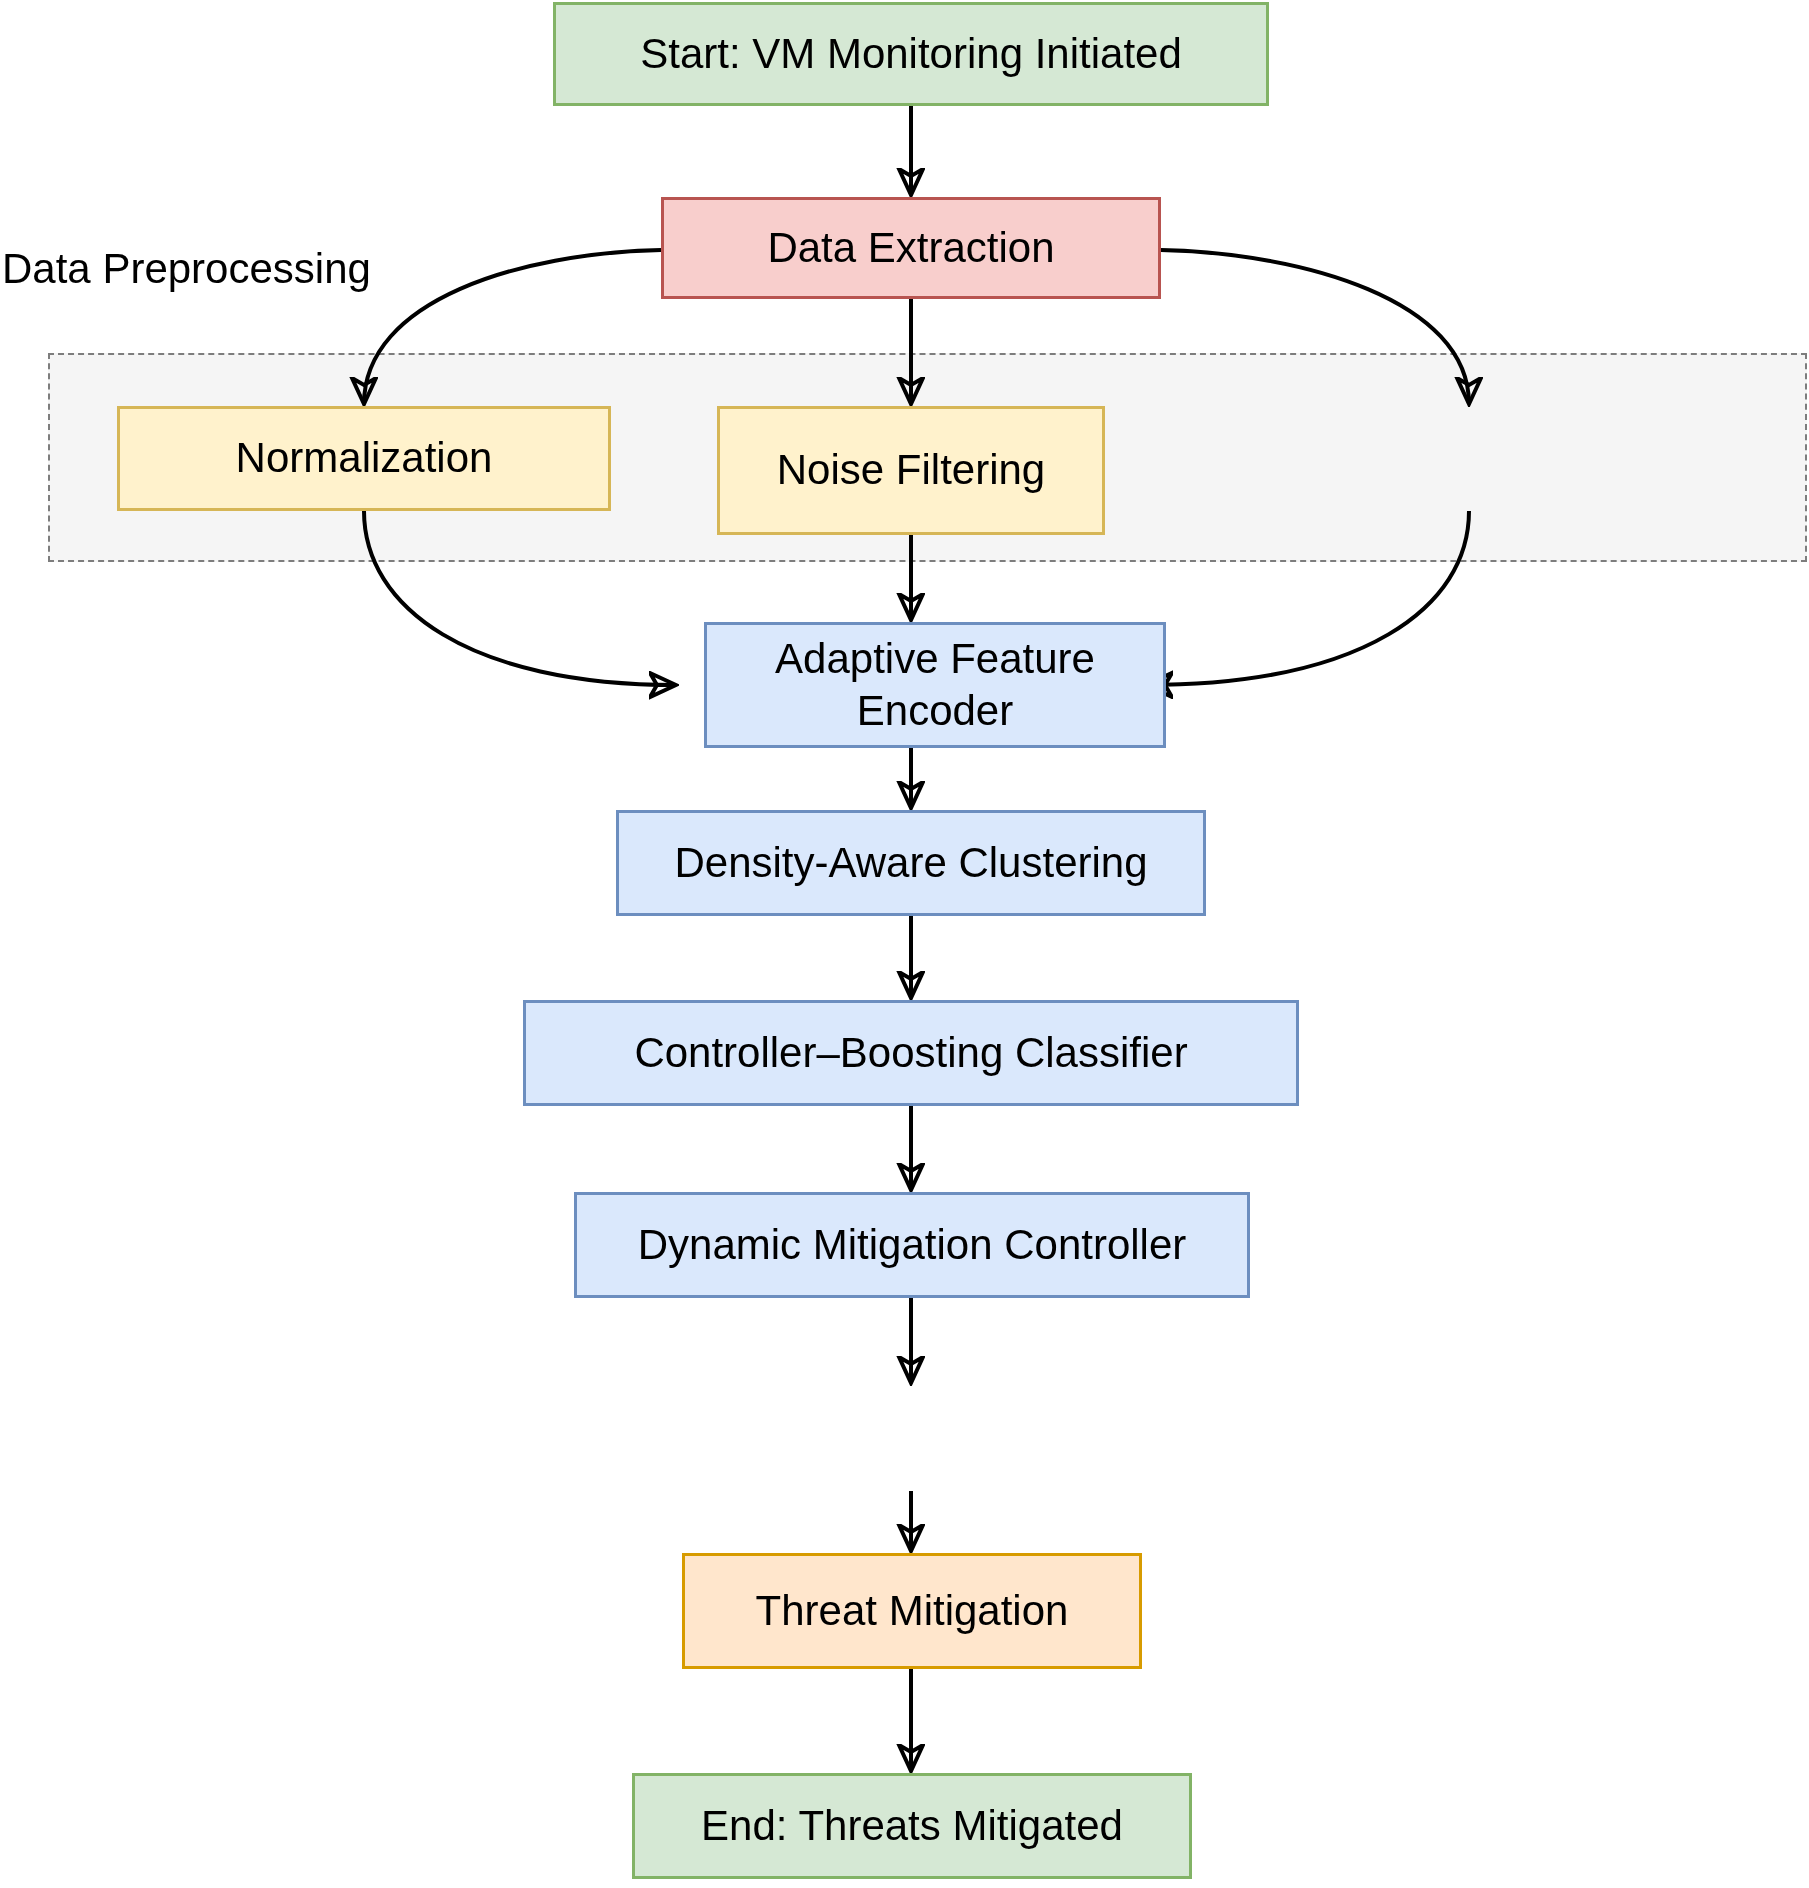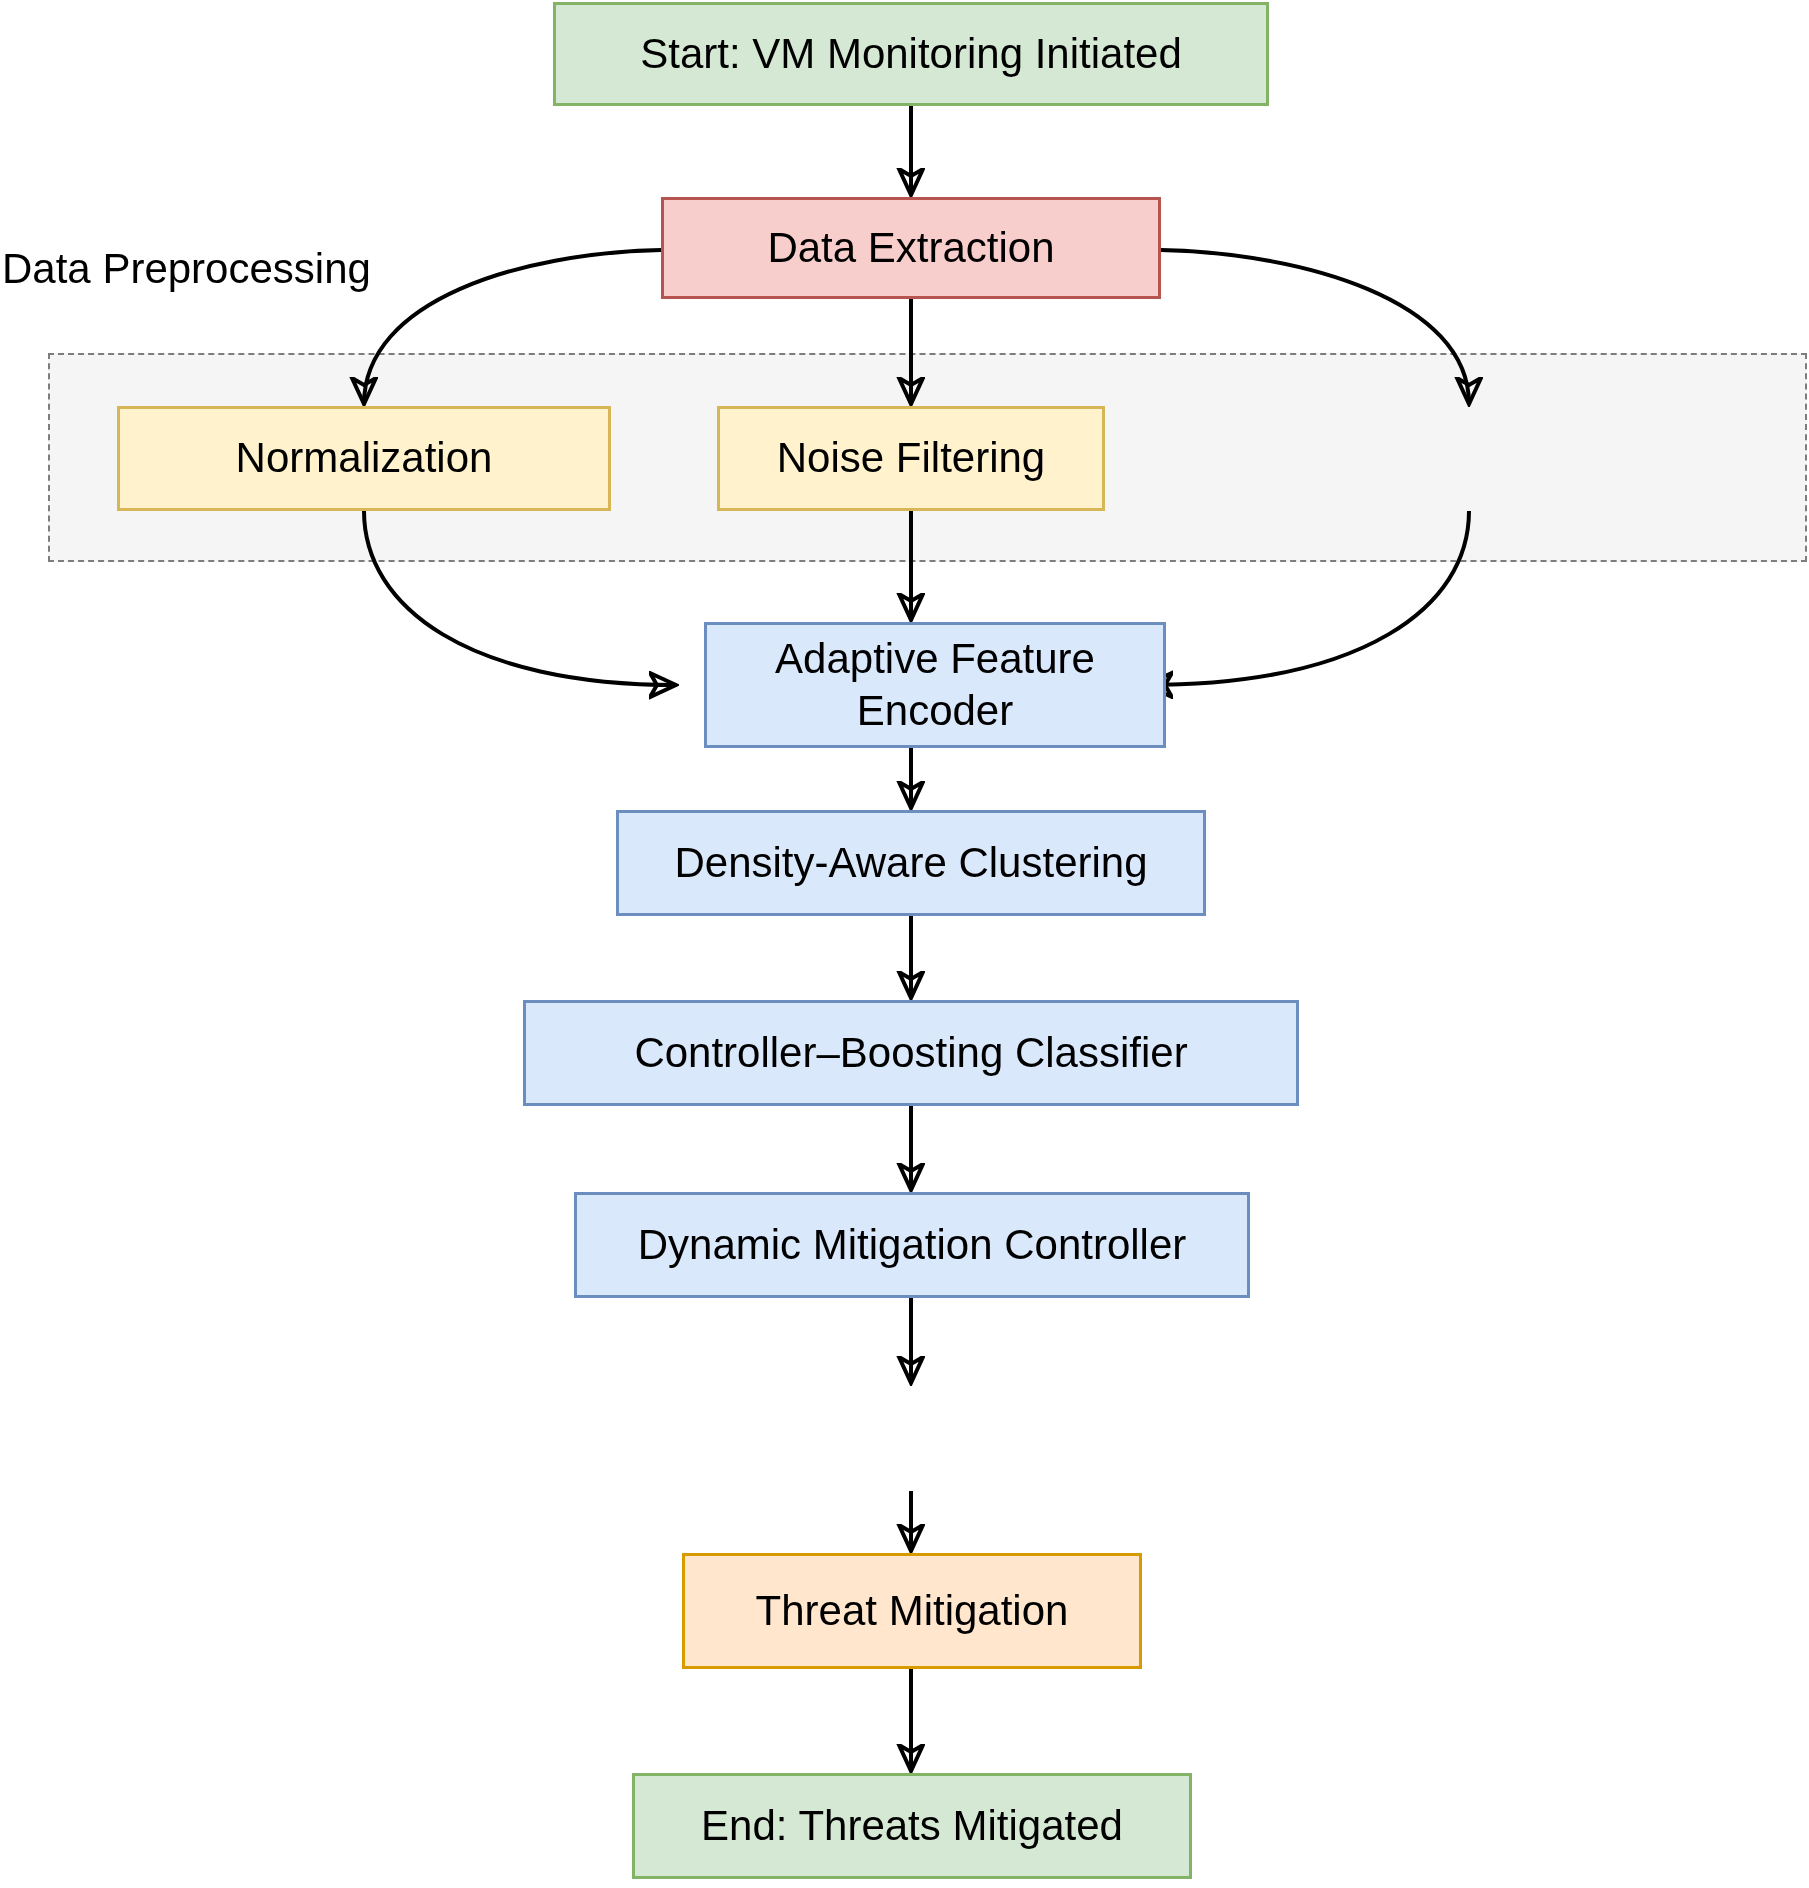--- a/index.html
+++ b/index.html
@@ -91,21 +91,21 @@
   </div>
 
   <div class="node c-red" style="left:661px; top:197px; width:500px; height:102px;">
     <span>Data Extraction</span>
   </div>
 
   <div class="node c-yellow" style="left:117px; top:406px; width:494px; height:105px;">
     <span>Normalization</span>
   </div>
 
-  <div class="node c-yellow" style="left:717px; top:406px; width:388px; height:105px;">
+  <div class="node c-yellow" style="left:717px; top:406px; width:388px; height:129px;">
     <span>Noise Filtering</span>
   </div>
 
 
   <div class="node c-blue" style="left:680px; top:622px; width:462px; height:126px;margin-left:24px;">
     <span>Adaptive Feature Encoder</span>
   </div>
 
   <div class="node c-blue" style="left:616px; top:810px; width:590px; height:106px;">
     <span>Density-Aware Clustering</span>

